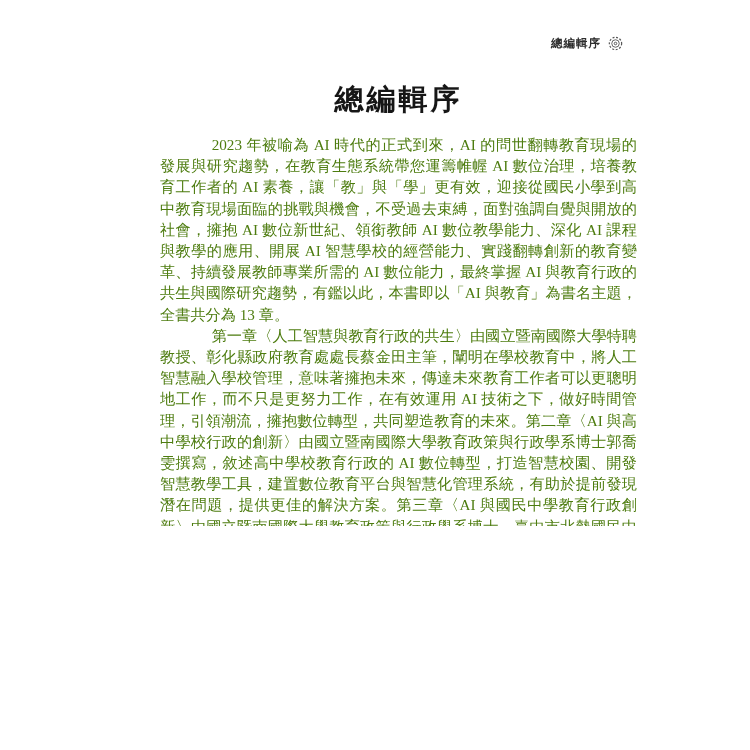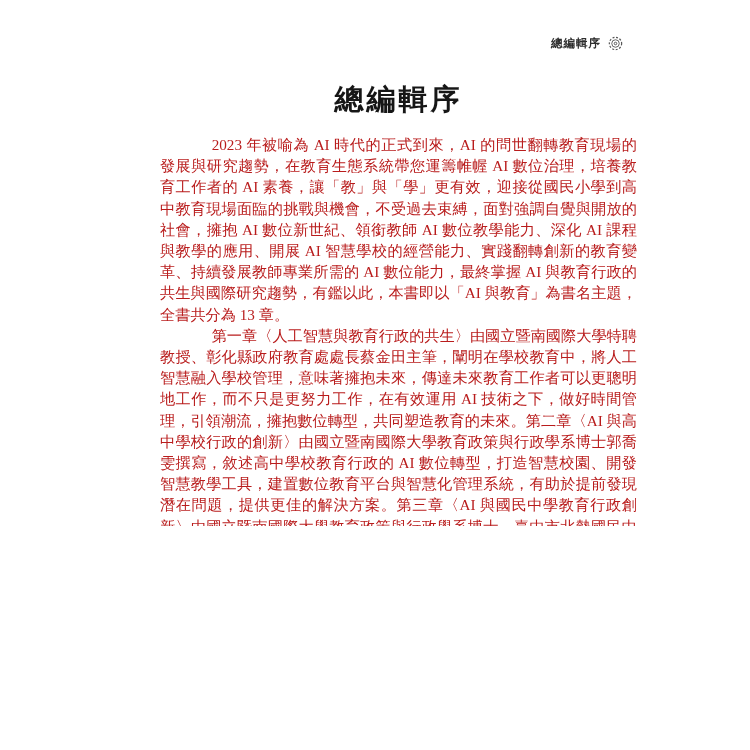--- a/index.html
+++ b/index.html
@@ -36,21 +36,21 @@
     letter-spacing: 3px;
     color: #161616;
   }
   .body-text {
     position: absolute;
     top: 134px; left: 141px; width: 477px;
     font-size: 15.2px;
     line-height: 21.2px;
     text-align: justify;
     text-justify: inter-ideograph;
-    color: #b91c1c;
+    color: #4d7c0f;
   }
   .body-text p { margin: 0; text-indent: 3.4em; }
   .page-number {
     position: absolute;
     top: 706px; left: 598px;
     font-size: 15px;
     color: #2e2e2e;
   }
 </style>
 </head>

